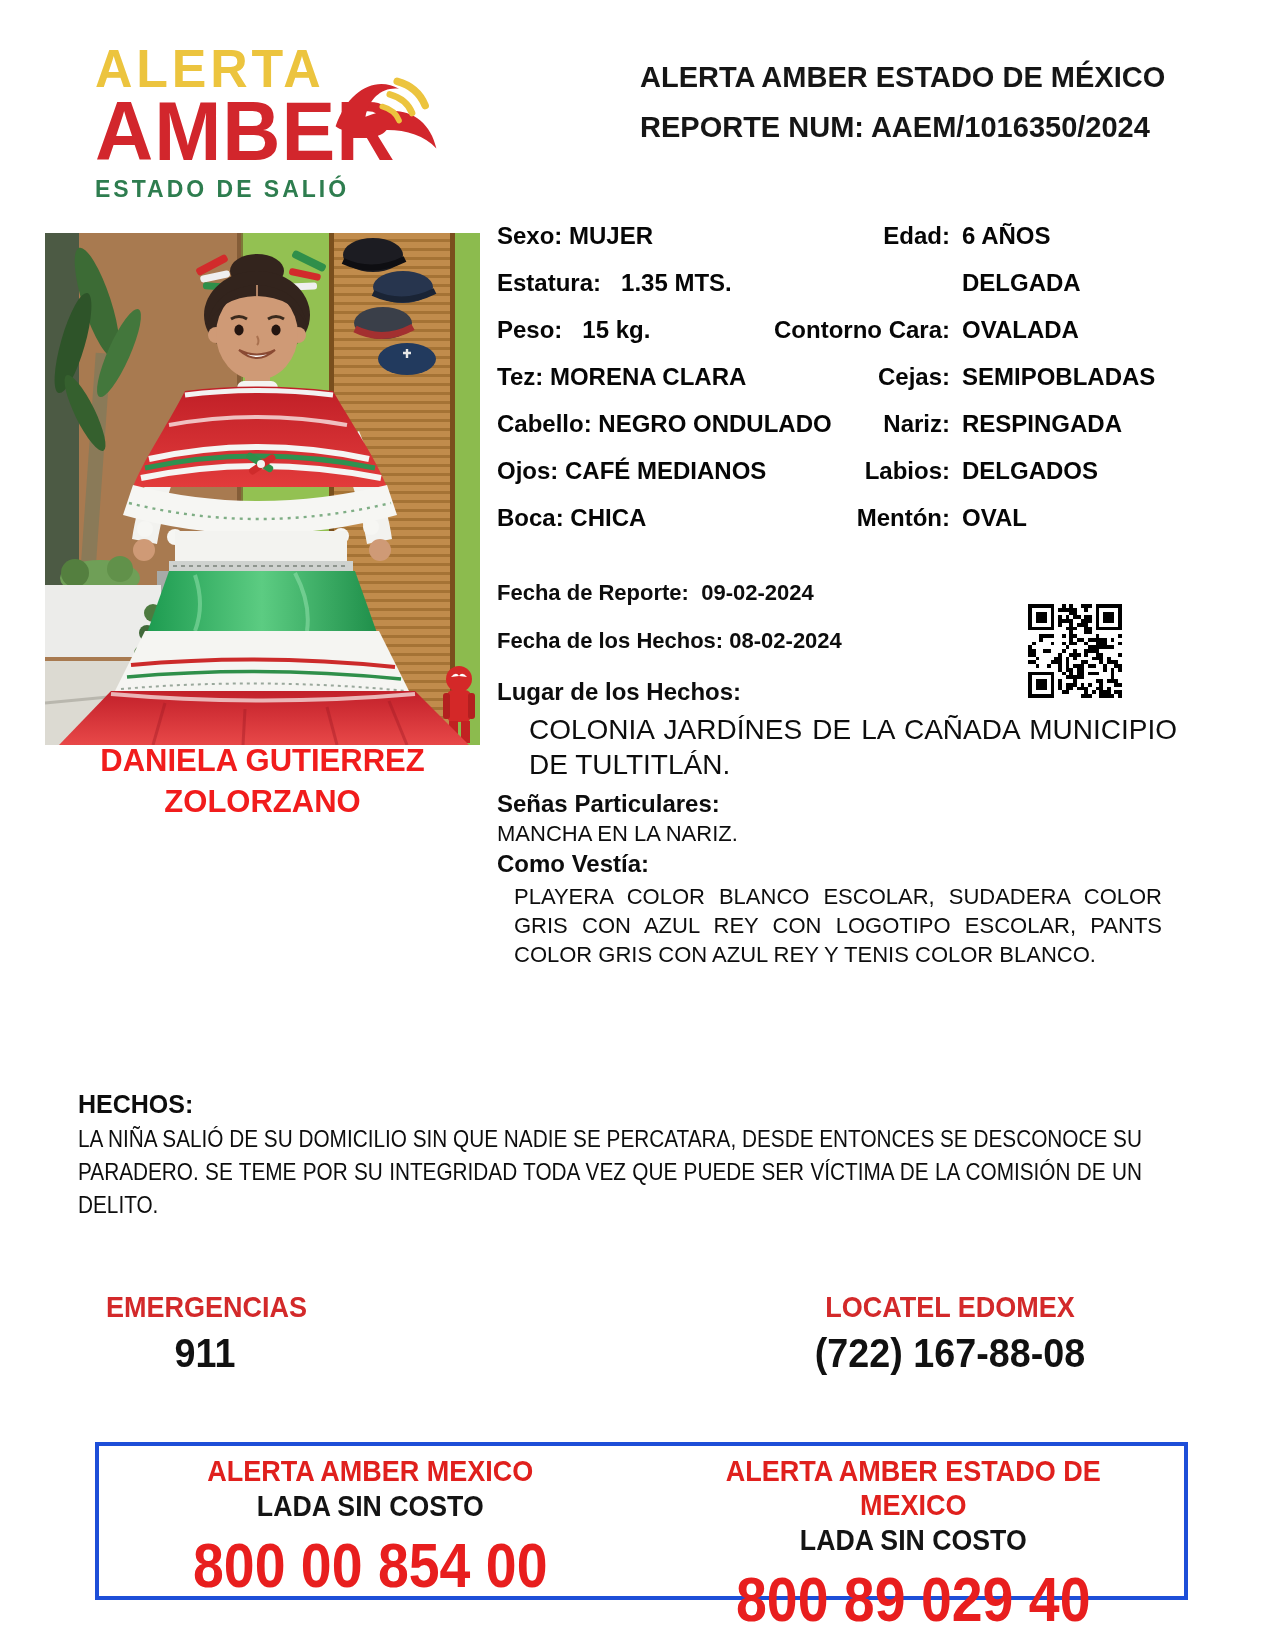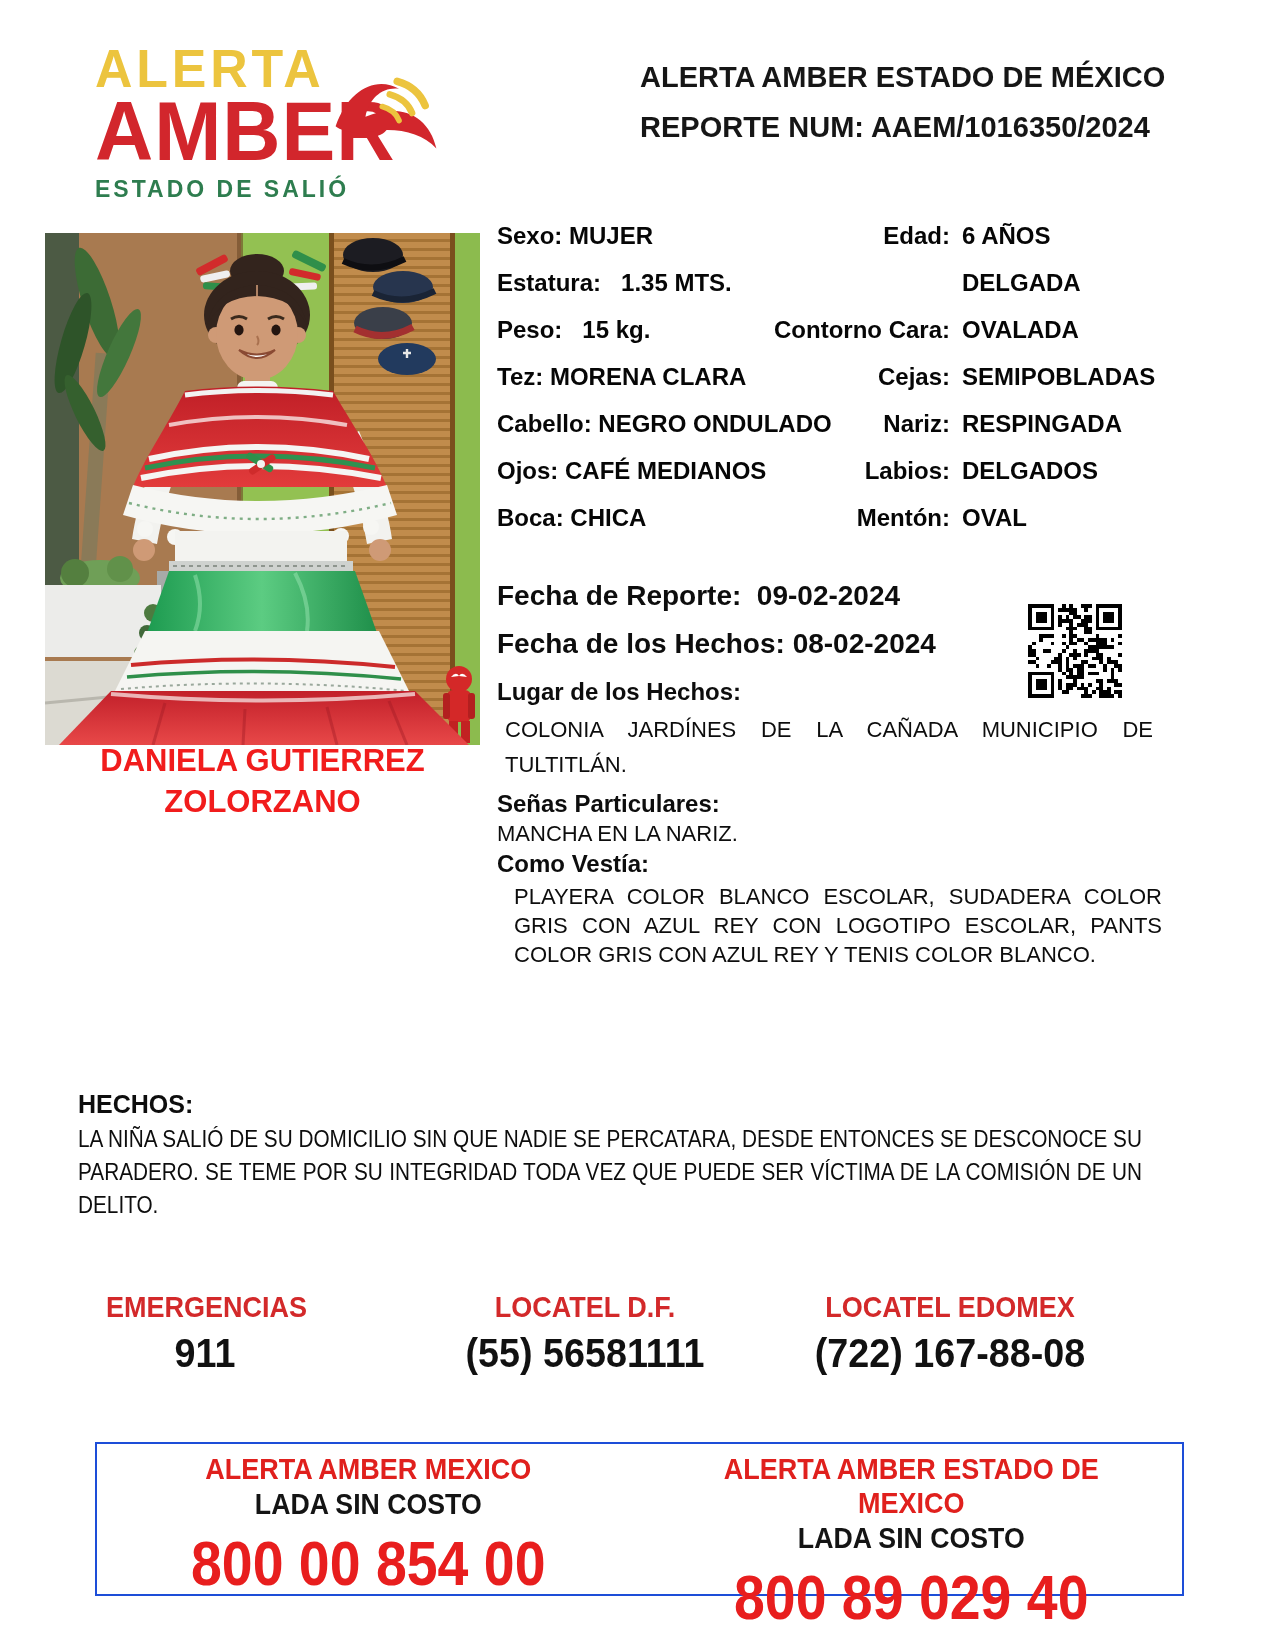--- a/index.html
+++ b/index.html
@@ -18,36 +18,36 @@
   
   .photo{position:absolute;left:45px;top:233px;width:435px;height:512px;overflow:hidden;background:#a87a50;}
   .photo svg{display:block;width:435px;height:512px;}
   .subject-name{position:absolute;left:45px;top:740px;width:435px;text-align:center;color:#f11c1c;font-weight:700;font-size:31px;line-height:41px;}
   
   .fields{position:absolute;left:497px;top:212px;width:665px;font-weight:700;font-size:24px;color:#060606;}
   .frow{position:relative;height:47px;line-height:47px;}
   .fleft{position:absolute;left:0;top:0;white-space:pre;}
   .frlabel{position:absolute;left:203px;top:0;width:250px;text-align:right;white-space:pre;}
   .frvalue{position:absolute;left:465px;top:0;white-space:pre;}
-  .dateline{position:absolute;left:497px;font-weight:700;font-size:28px;white-space:pre;}
+  .dateline{position:absolute;left:497px;font-weight:700;font-size:22px;white-space:pre;}
   .sect-head{position:absolute;left:497px;font-weight:700;font-size:24px;}
-  .sect-body{position:absolute;left:505px;width:648px;font-size:22px;line-height:35px;text-align:justify;}
+  .sect-body{position:absolute;left:529px;width:648px;font-size:28px;line-height:35px;text-align:justify;}
   .sect-body.small{font-size:22px;line-height:28px;left:497px;}
   
   .facts-head{position:absolute;left:78px;top:1090px;font-weight:700;font-size:25px;}
   .facts-body{position:absolute;left:78px;top:1122px;width:1230px;font-size:24px;line-height:33px;text-align:justify;transform:scaleX(.865);transform-origin:left top;}
   
   .contact{position:absolute;text-align:center;}
   .contact .clabel{color:#d3292a;font-weight:700;font-size:30px;transform:scaleX(.9);transform-origin:center;}
   .contact .cnumber{color:#111;font-weight:700;font-size:41px;margin-top:6px;transform:scaleX(.92);transform-origin:center;}
   .contact1{left:95px;top:1290px;width:220px;}
   .contact2{left:400px;top:1290px;width:370px;}
   .contact3{left:780px;top:1290px;width:340px;}
   
-  .footerbox{position:absolute;left:95px;top:1442px;width:1085px;height:150px;border:2px solid #1d4ed8;display:flex;}
+  .footerbox{position:absolute;left:95px;top:1442px;width:1085px;height:150px;border:4px solid #1d4ed8;display:flex;}
   .fcol{flex:1;text-align:center;padding-top:8px;}
   .ftitle{color:#e0201d;font-weight:700;font-size:30px;transform:scaleX(.9);transform-origin:center;}
   .fsub{color:#141414;font-weight:700;font-size:29px;margin-top:2px;transform:scaleX(.92);transform-origin:center;}
   .fnumber{color:#e81e1e;font-weight:700;font-size:63px;margin-top:6px;transform:scaleX(.88);transform-origin:center;white-space:nowrap;}
   
   .qr{position:absolute;left:1028px;top:604px;width:94px;height:94px;}
   .qr svg{width:94px;height:94px;shape-rendering:crispEdges;fill:#000;}
 </style>
 </head>
 <body>
@@ -564,24 +564,20 @@
   <div class="sect-head" style="top:850px;">Como Vestía:</div>
   <div class="sect-body small" style="top:882px;line-height:29px;margin-left:17px;">PLAYERA  COLOR BLANCO ESCOLAR, SUDADERA  COLOR GRIS CON AZUL REY CON LOGOTIPO ESCOLAR, PANTS  COLOR GRIS CON AZUL REY Y TENIS  COLOR BLANCO.</div>
 
   <div class="facts-head">HECHOS:</div>
   <div class="facts-body">LA NIÑA SALIÓ DE SU DOMICILIO SIN QUE NADIE SE PERCATARA, DESDE ENTONCES SE DESCONOCE SU PARADERO. SE TEME POR SU INTEGRIDAD TODA VEZ QUE PUEDE SER VÍCTIMA DE LA COMISIÓN DE UN DELITO.</div>
 
   <div class="contact contact1">
     <div class="clabel">EMERGENCIAS</div>
     <div class="cnumber">911</div>
   </div>
-  <div class="contact contact2">
-    <div class="clabel">LOCATEL D.F.</div>
-    <div class="cnumber">(55) 56581111</div>
-  </div>
   <div class="contact contact3">
     <div class="clabel">LOCATEL EDOMEX</div>
     <div class="cnumber">(722) 167-88-08</div>
   </div>
 
   <div class="footerbox">
     <div class="fcol">
       <div class="ftitle">ALERTA AMBER MEXICO</div>
       <div class="fsub">LADA SIN COSTO</div>
       <div class="fnumber">800 00 854 00</div>

